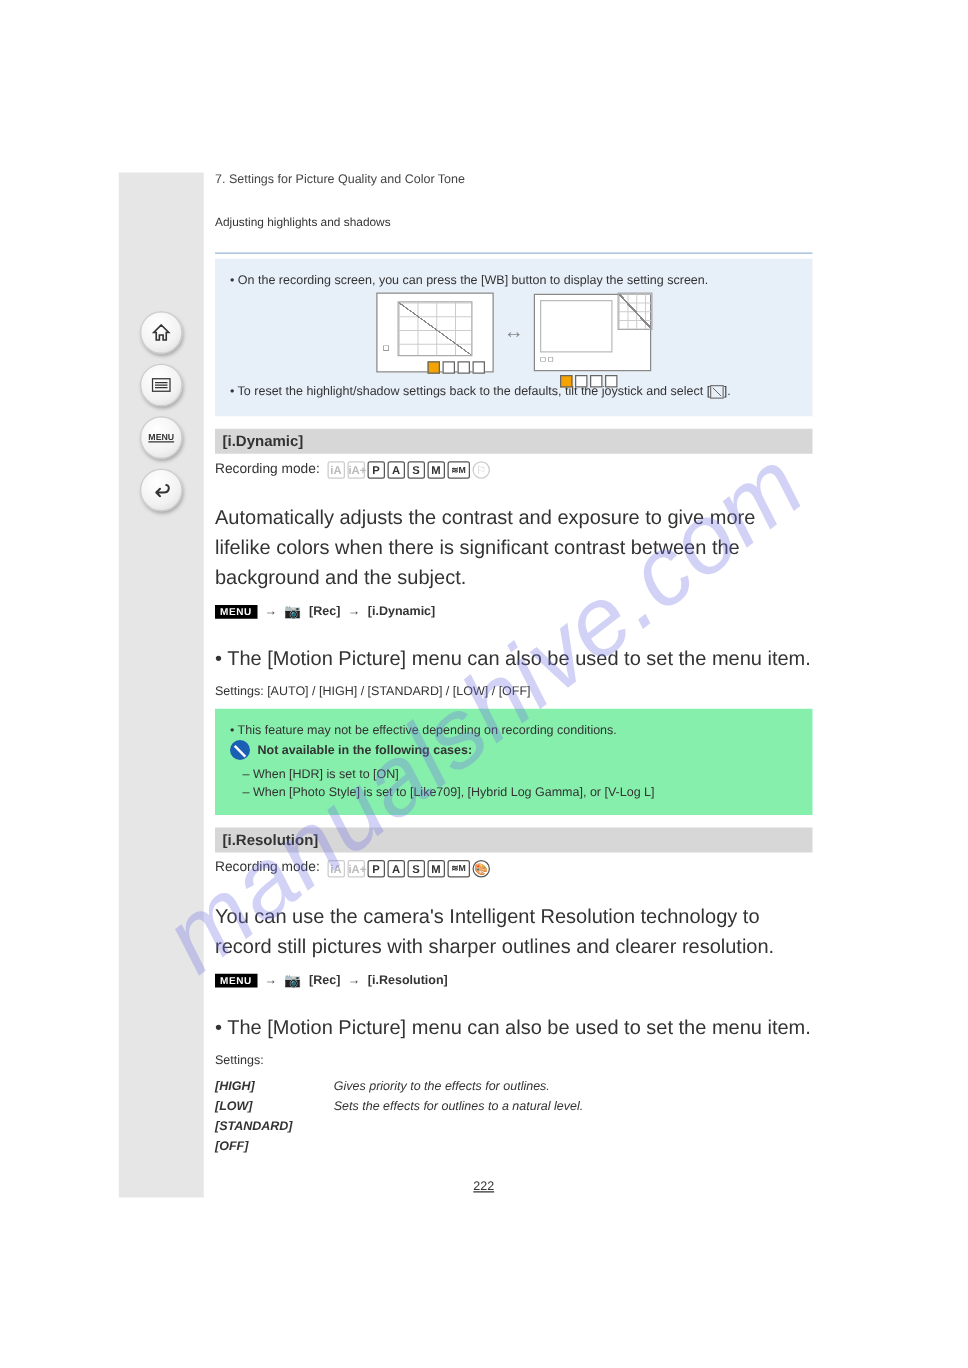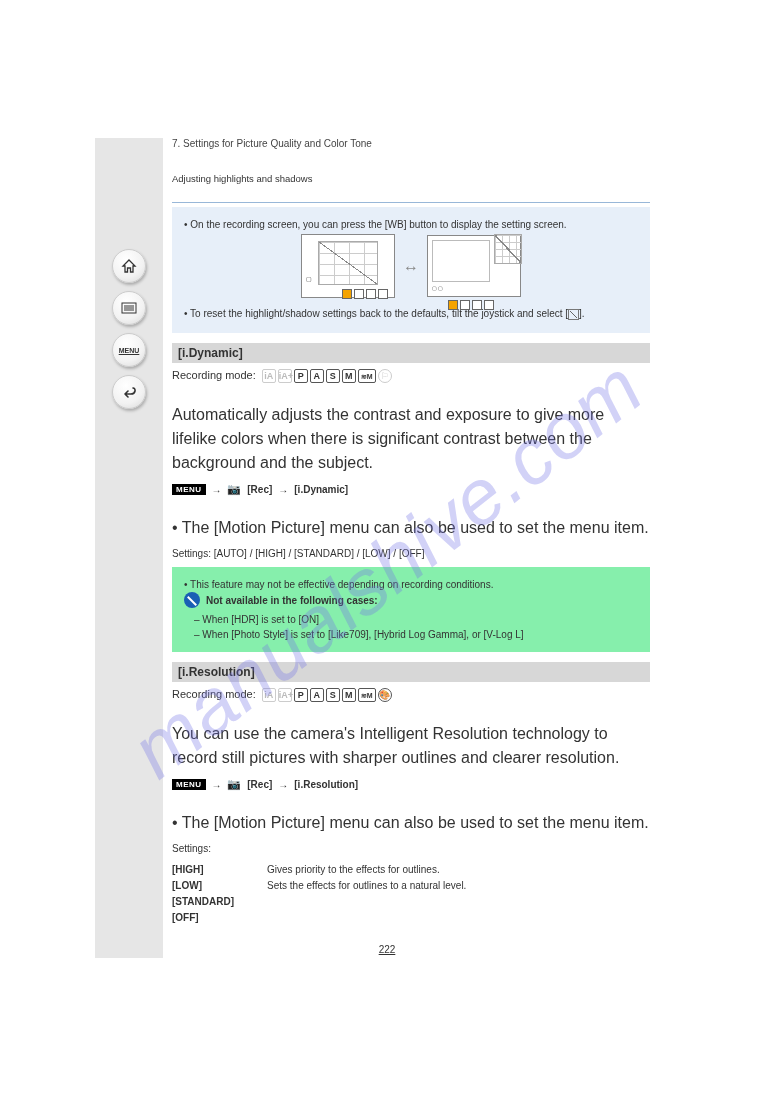--- a/index.html
+++ b/index.html
@@ -183,21 +183,21 @@
   .strike-circle {
     display: inline-flex; width: 16px; height: 16px; border-radius: 50%;
     background: #1a5fb4; color: #fff; align-items: center; justify-content: center;
     font-size: 10px; font-weight: bold; position: relative;
   }
   .strike-circle::after {
     content: ""; position: absolute; left: 2px; right: 2px; top: 50%;
     border-top: 2px solid #fff; transform: rotate(45deg);
   }
   .strike-circle span { position: relative; z-index: 1; font-size: 8px; }
-  .settings-list { margin: 4px 0; }
+  .settings-list { margin: 4px 0; font-style: italic; }
   .settings-list .row {
     display: flex; font-size: 10px; line-height: 1.6;
   }
   .settings-list .row .label { width: 95px; font-weight: bold; }
   .watermark {
     position: absolute; left: 0; top: 0; width: 774px; height: 1094px;
     pointer-events: none; overflow: hidden;
   }
   .watermark span {
     position: absolute; left: 50%; top: 52%;

